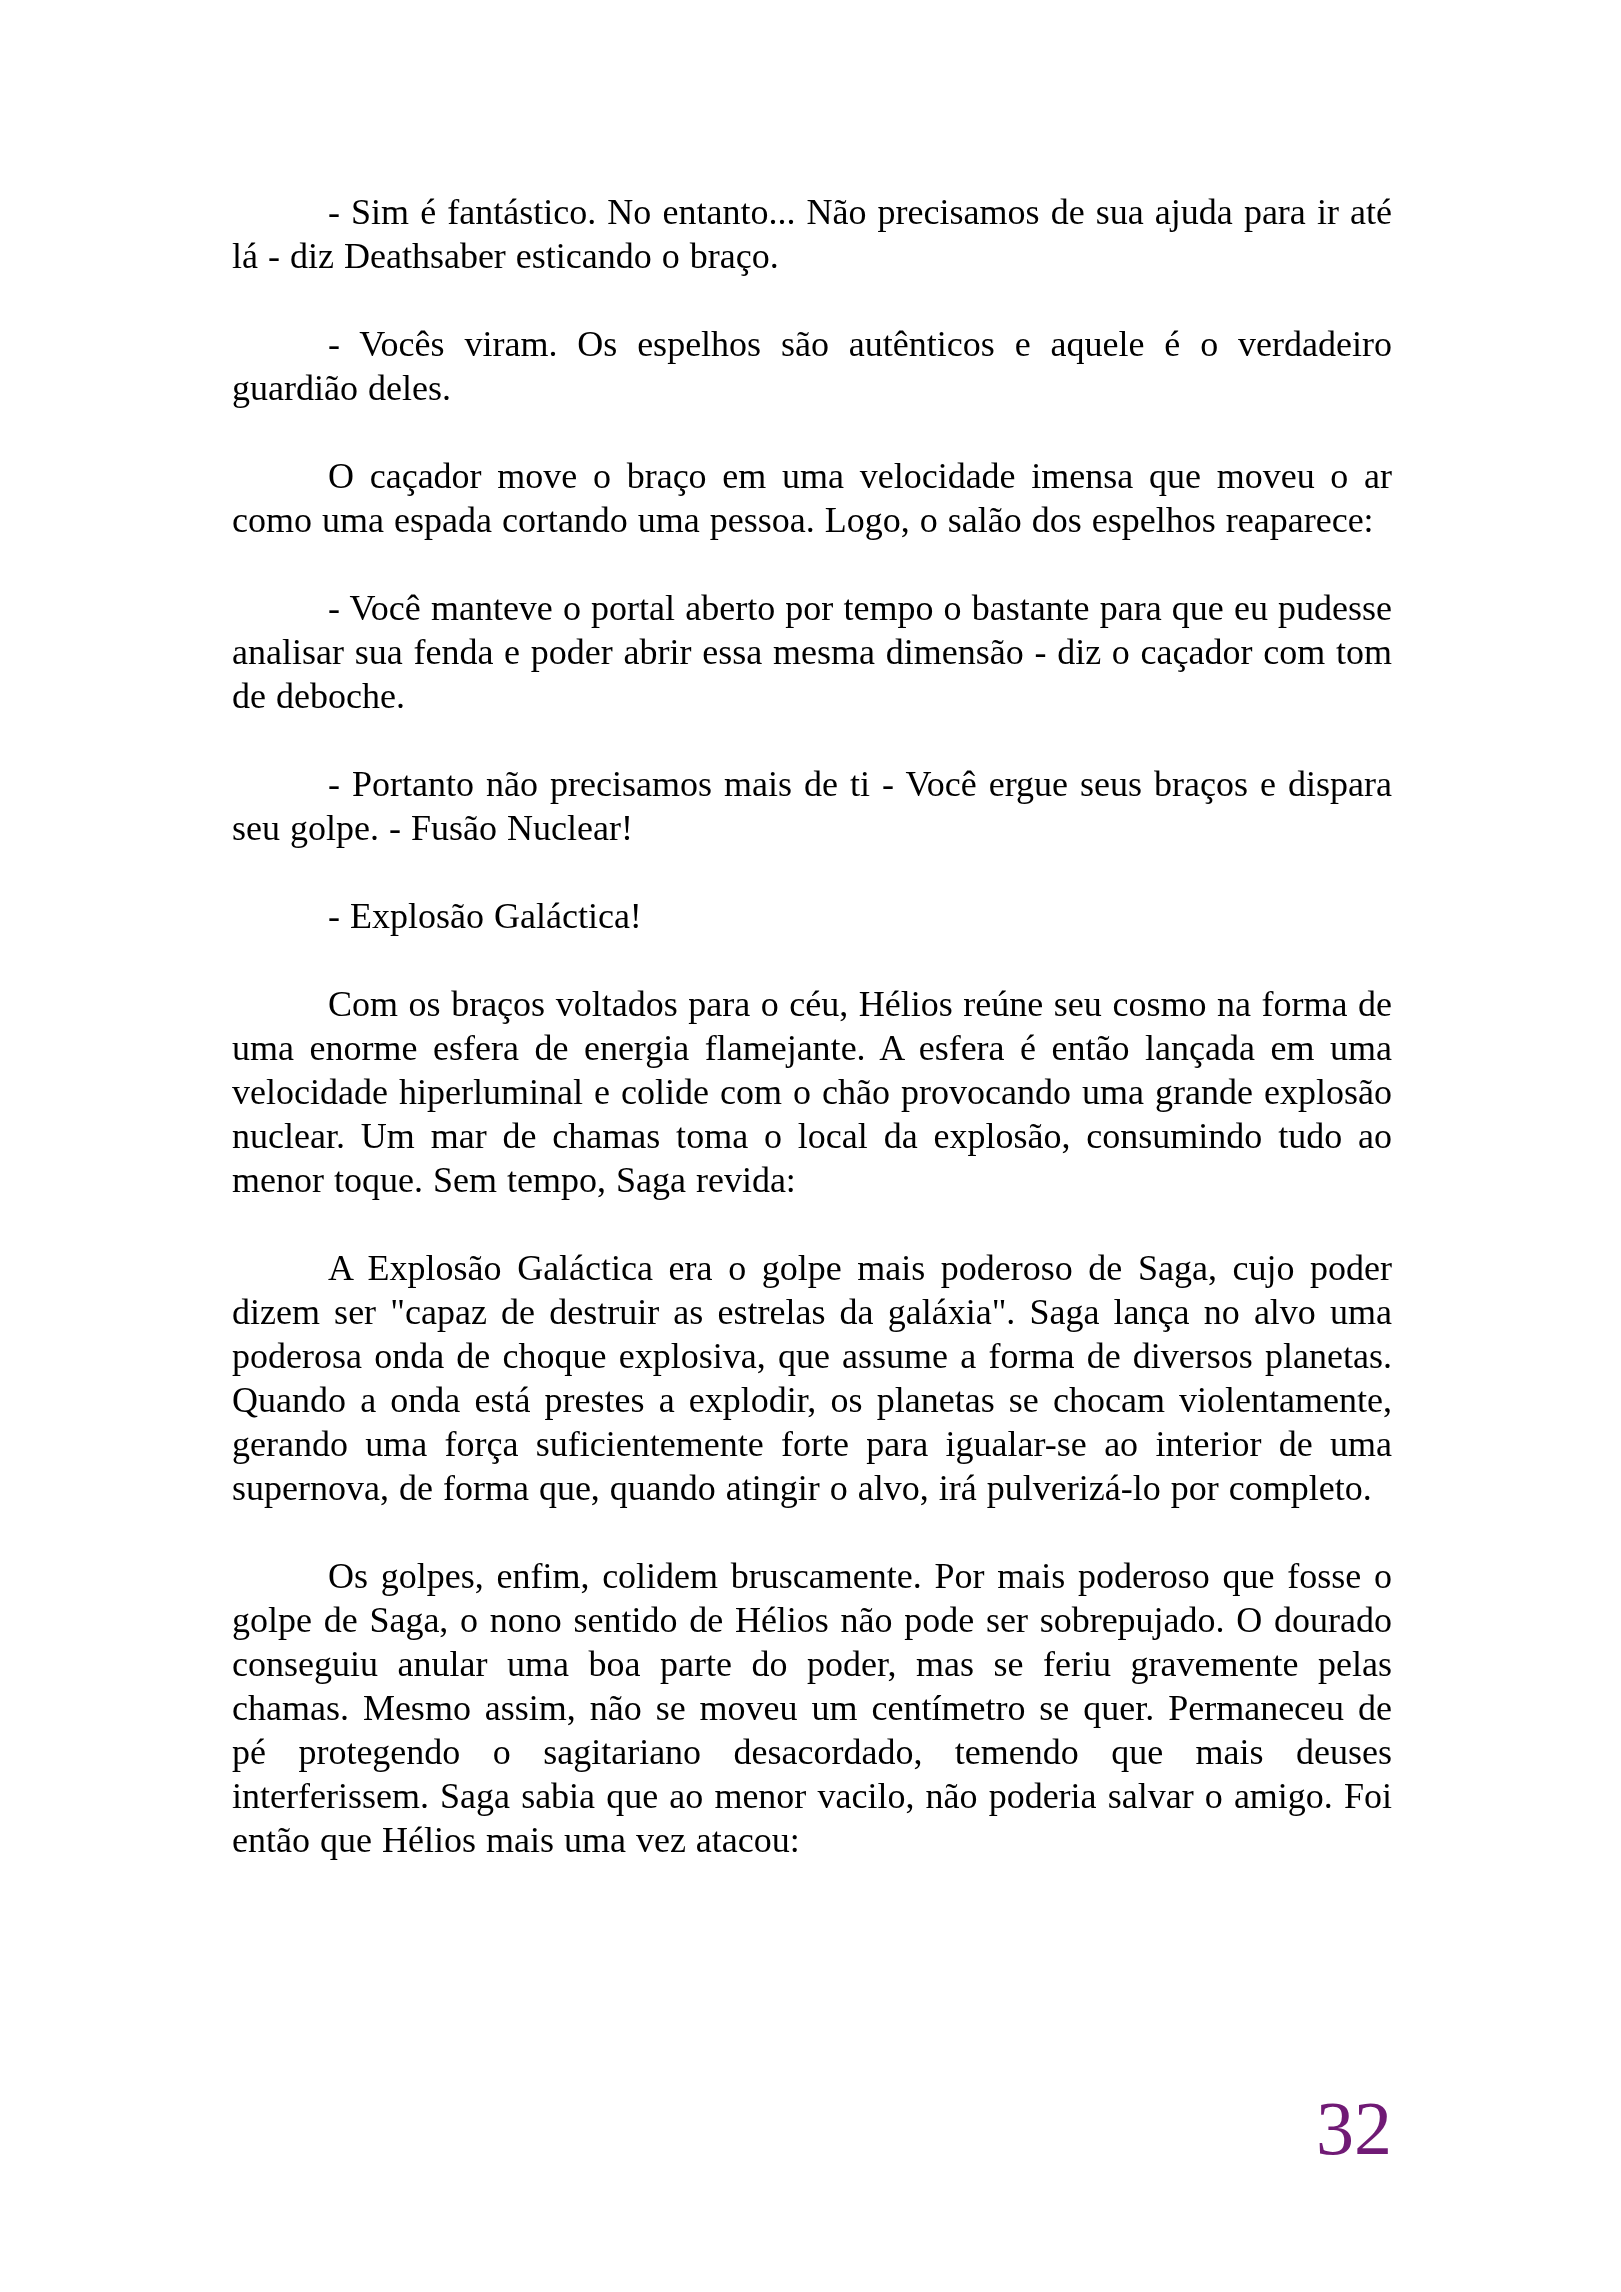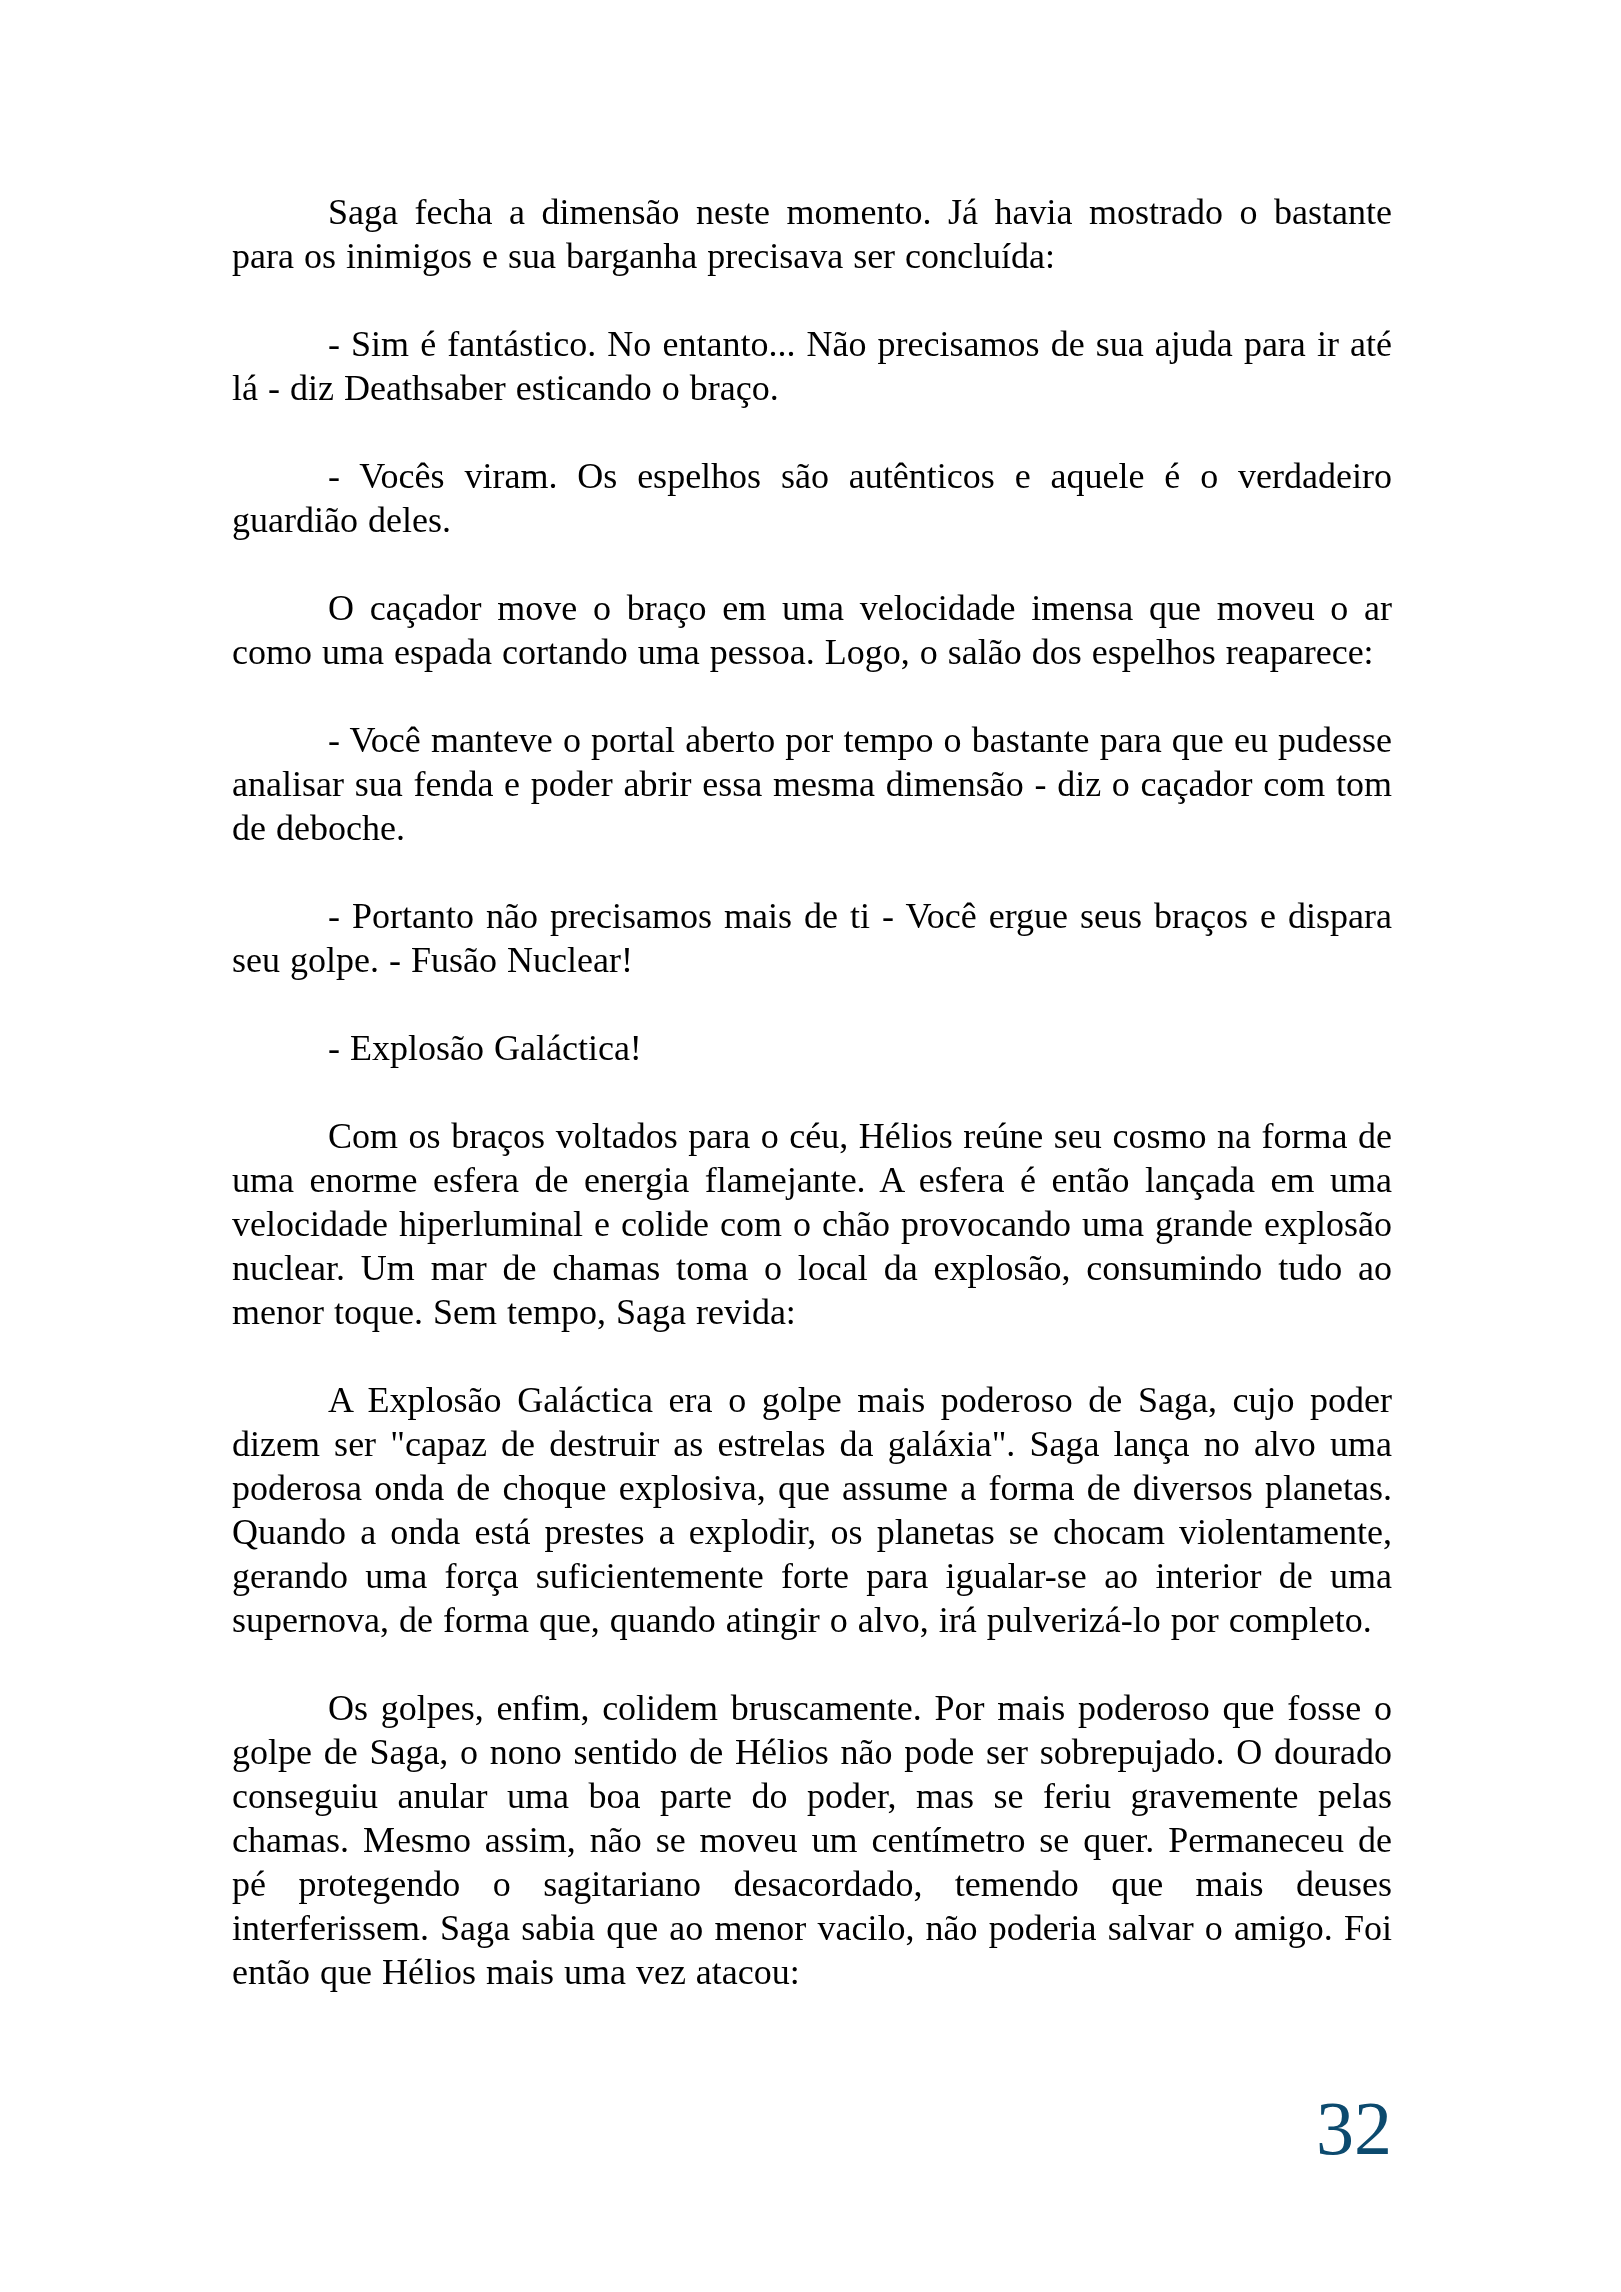--- a/index.html
+++ b/index.html
@@ -33,29 +33,28 @@
   }
   .page-number {
     position: absolute;
     left: 232px;
     top: 2090px;
     width: 1160px;
     text-align: right;
     font-size: 76px;
     line-height: 76px;
     font-family: "Liberation Serif", serif;
-    color: #0c4a6e;
+    color: #701a75;
   }
 </style>
 </head>
 <body>
 
 <div class="page" style="background: rgb(255, 255, 255); color: rgb(0, 0, 0);">
   <div class="content" id="paragraph-container">
-      <p>Saga fecha a dimensão neste momento. Já havia mostrado o bastante para os inimigos e sua barganha precisava ser concluída:</p>
       <p>- Sim é fantástico. No entanto... Não precisamos de sua ajuda para ir até lá - diz Deathsaber esticando o braço.</p>
       <p>- Vocês viram. Os espelhos são autênticos e aquele é o verdadeiro guardião deles.</p>
       <p>O caçador move o braço em uma velocidade imensa que moveu o ar como uma espada cortando uma pessoa. Logo, o salão dos espelhos reaparece:</p>
       <p>- Você manteve o portal aberto por tempo o bastante para que eu pudesse analisar sua fenda e poder abrir essa mesma dimensão - diz o caçador com tom de deboche.</p>
       <p>- Portanto não precisamos mais de ti - Você ergue seus braços e dispara seu golpe. - Fusão Nuclear!</p>
       <p>- Explosão Galáctica!</p>
       <p>Com os braços voltados para o céu, Hélios reúne seu cosmo na forma de uma enorme esfera de energia flamejante. A esfera é então lançada em uma velocidade hiperluminal e colide com o chão provocando uma grande explosão nuclear. Um mar de chamas toma o local da explosão, consumindo tudo ao menor toque. Sem tempo, Saga revida:</p>
       <p>A Explosão Galáctica era o golpe mais poderoso de Saga, cujo poder dizem ser "capaz de destruir as estrelas da galáxia". Saga lança no alvo uma poderosa onda de choque explosiva, que assume a forma de diversos planetas. Quando a onda está prestes a explodir, os planetas se chocam violentamente, gerando uma força suficientemente forte para igualar-se ao interior de uma supernova, de forma que, quando atingir o alvo, irá pulverizá-lo por completo.</p>
       <p>Os golpes, enfim, colidem bruscamente. Por mais poderoso que fosse o golpe de Saga, o nono sentido de Hélios não pode ser sobrepujado. O dourado conseguiu anular uma boa parte do poder, mas se feriu gravemente pelas chamas. Mesmo assim, não se moveu um centímetro se quer. Permaneceu de pé protegendo o sagitariano desacordado, temendo que mais deuses interferissem. Saga sabia que ao menor vacilo, não poderia salvar o amigo. Foi então que Hélios mais uma vez atacou:</p>
     </div>

